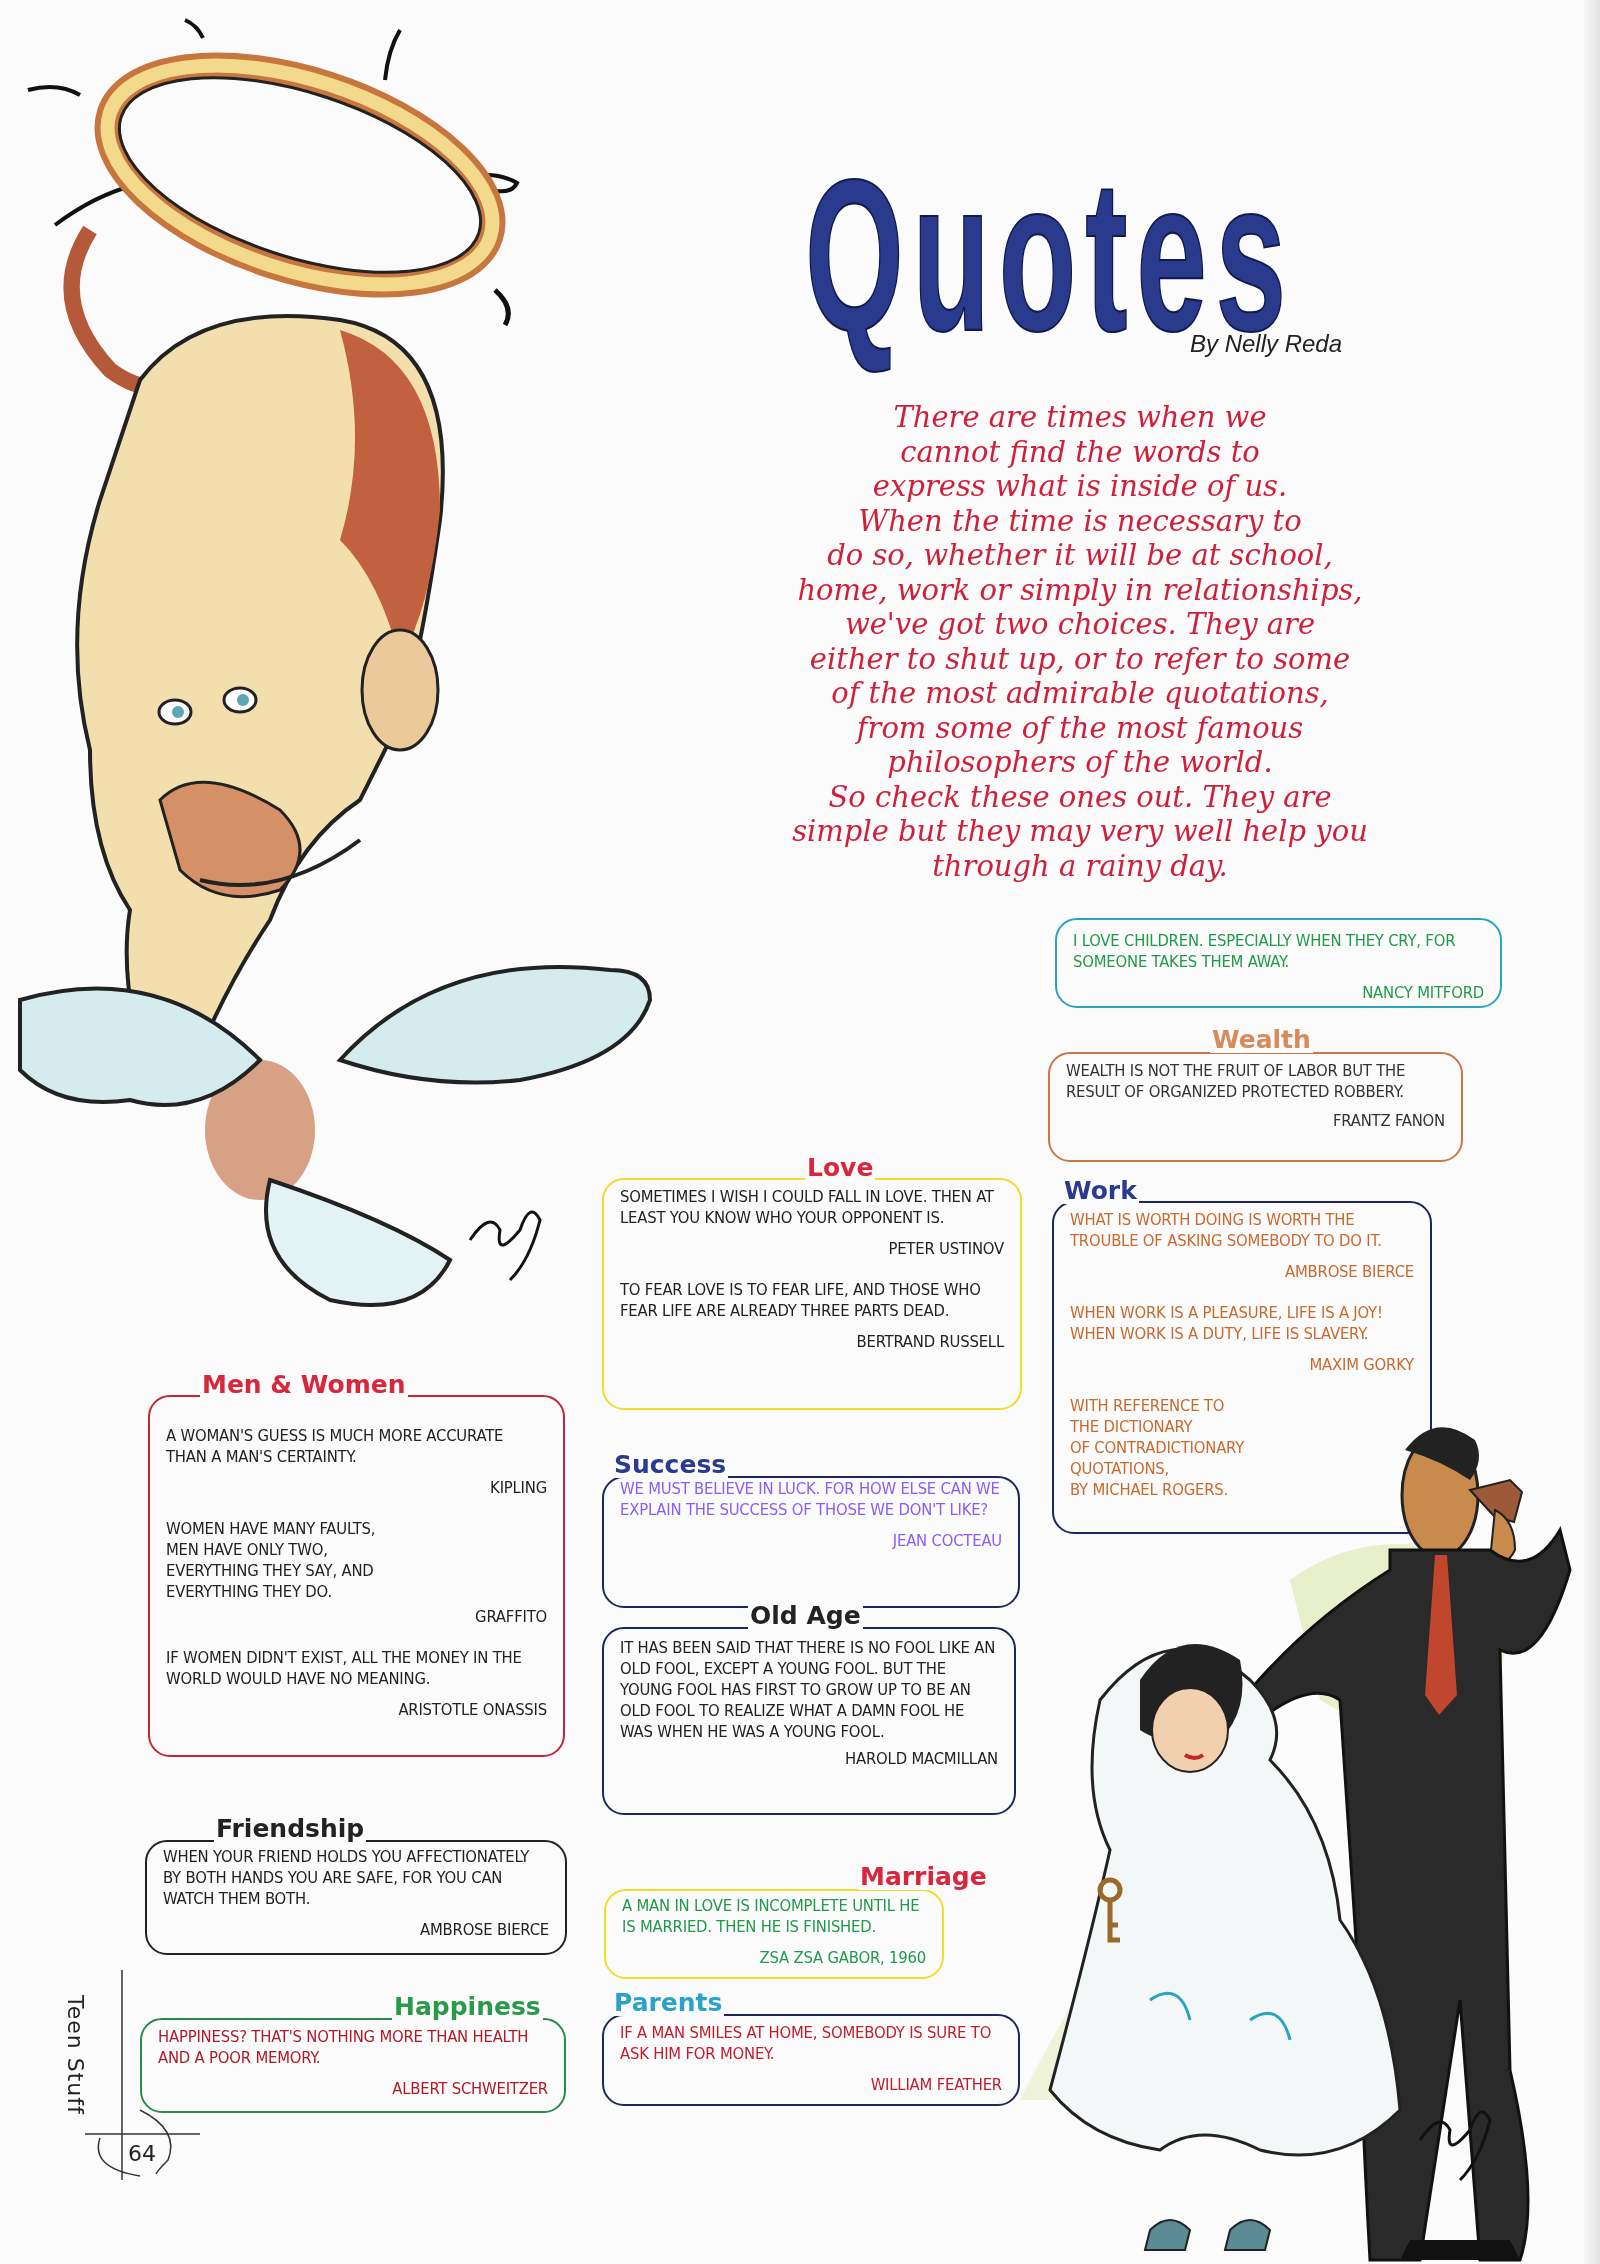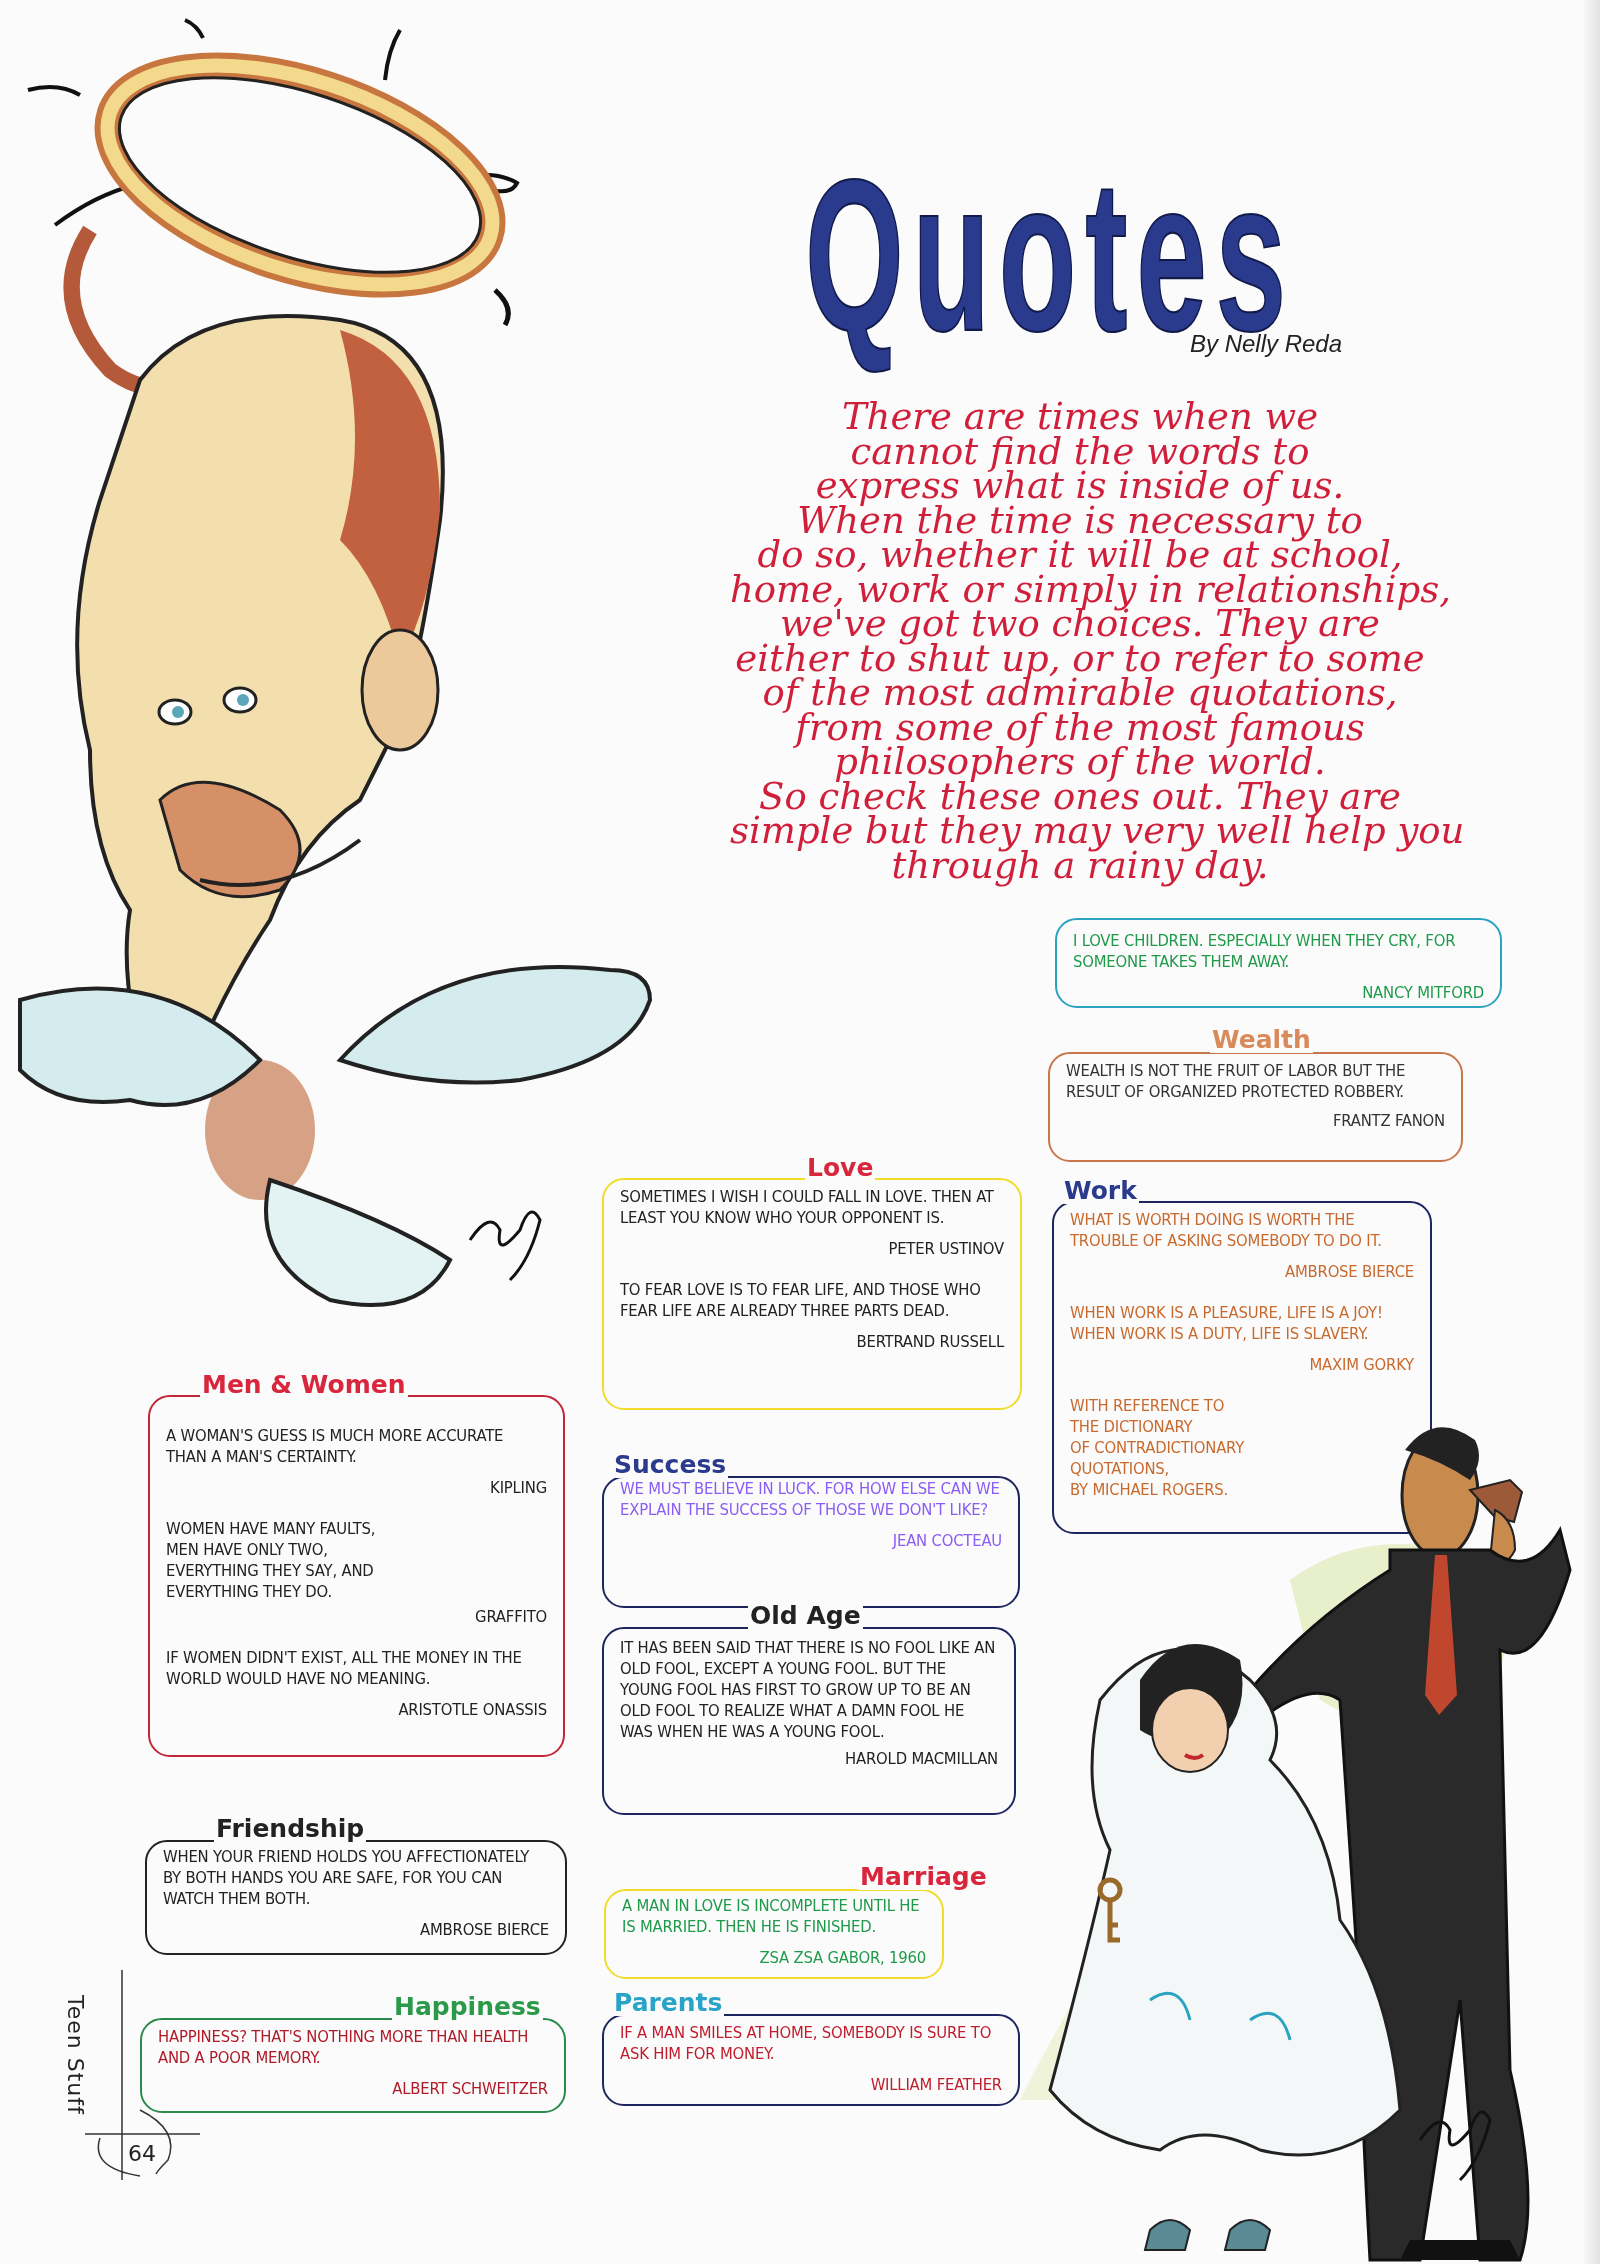--- a/index.html
+++ b/index.html
@@ -13,21 +13,21 @@
   .title { position: absolute; left: 805px; top: 150px; width: 660px; height: 200px;
     font-family: "Liberation Sans", sans-serif; font-weight: 700; font-size: 205px;
     color: #2a3a8c; -webkit-text-stroke: 2px #111a4a; letter-spacing: 14px;
     line-height: 200px; transform: scaleX(0.62) scaleY(1.05); transform-origin: left top;
     white-space: nowrap; }
   .byline { position: absolute; left: 1190px; top: 330px;
     font-family: Liberation Sans, sans-serif; font-style: italic; font-size: 24px; color: #222; }
 
   
   .intro { position: absolute; left: 730px; top: 400px; width: 700px;
-    font-family: "DejaVu Serif", serif; font-style: italic; font-size: 37px; line-height: 34.5px;
+    font-family: "DejaVu Serif", serif; font-style: italic; font-size: 29px; line-height: 34.5px;
     color: #d01f3a; text-align: center; }
   .intro span { display: block; white-space: nowrap; }
 
   
   .box { position: absolute; border: 2.5px solid #333; border-radius: 22px; padding: 10px 16px 10px 16px;
     font-family: "DejaVu Sans Condensed", "DejaVu Sans", sans-serif; font-size: 16.5px; line-height: 21px;
     letter-spacing: -0.2px; text-transform: uppercase; background: transparent; }
   .box .q { display: block; }
   .box .a { display: block; text-align: right; margin-top: 10px; }
   .box .gap { height: 20px; }

